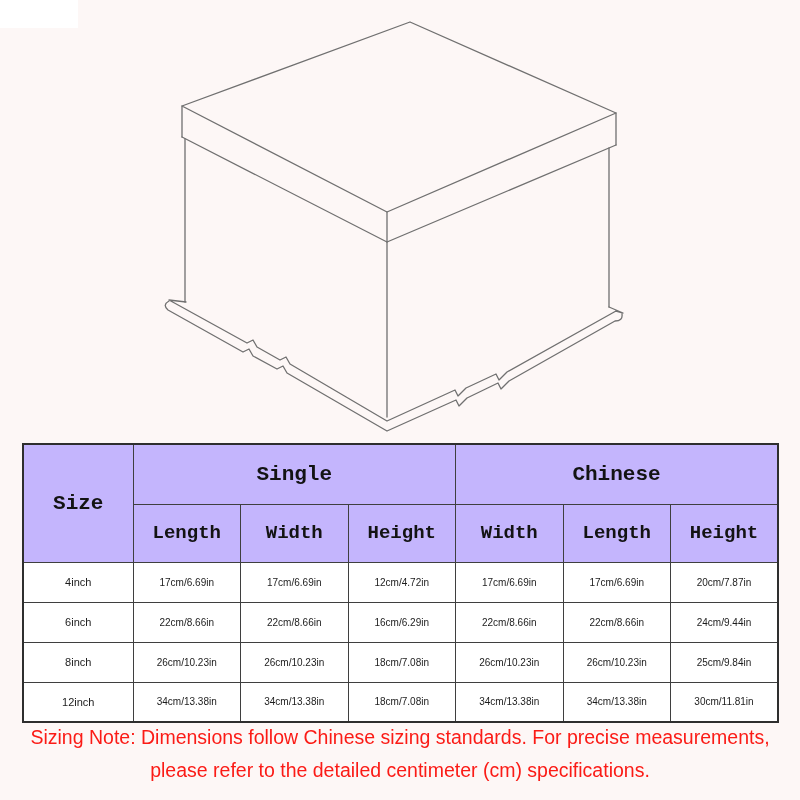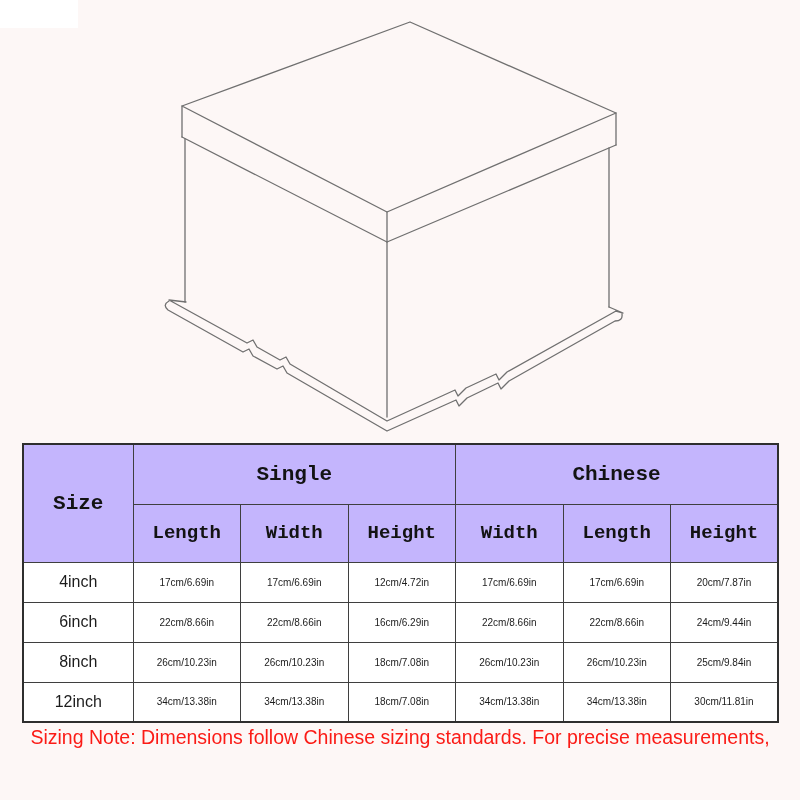--- a/index.html
+++ b/index.html
@@ -26,21 +26,21 @@
     border:1px solid #3f3f3f; text-align:center; vertical-align:middle;
     padding:0; overflow:hidden; white-space:nowrap;
   }
   .size-table thead th { background:#c4b5fd; color:#131313;font-family:Liberation Mono, monospace; }
   .size-table td { background:#ffffff; color:#1c1c1c; font-size:10px; font-weight:400; }
   tr.h1-row { height:60px; }
   tr.h2-row { height:58px; }
   tbody tr { height:40px; }
   .h1 { font-size:21px; font-weight:700; }
   .h2 { font-size:19px; font-weight:700; }
-  td.size-cell { font-size:16px; }
+  td.size-cell { font-size:11px; }
   .note {
     position:absolute; left:0; top:721px; width:800px;
     text-align:center; color:#fb1b16; font-size:19.5px; line-height:32.5px; font-weight:400;
   }
 </style>
 </head>
 <body>
 
 <div class="white-patch"></div>
 
@@ -121,13 +121,14 @@
         <td>34cm/13.38in</td>
         <td>34cm/13.38in</td>
         <td>30cm/11.81in</td>
       </tr>
     </tbody>
   </table>
 </div>
 
 <div class="note">
   <div>Sizing Note: Dimensions follow Chinese sizing standards. For precise measurements,</div>
+  <div>please refer to the detailed centimeter (cm) specifications.</div>
 </div>
 
 </body></html>

